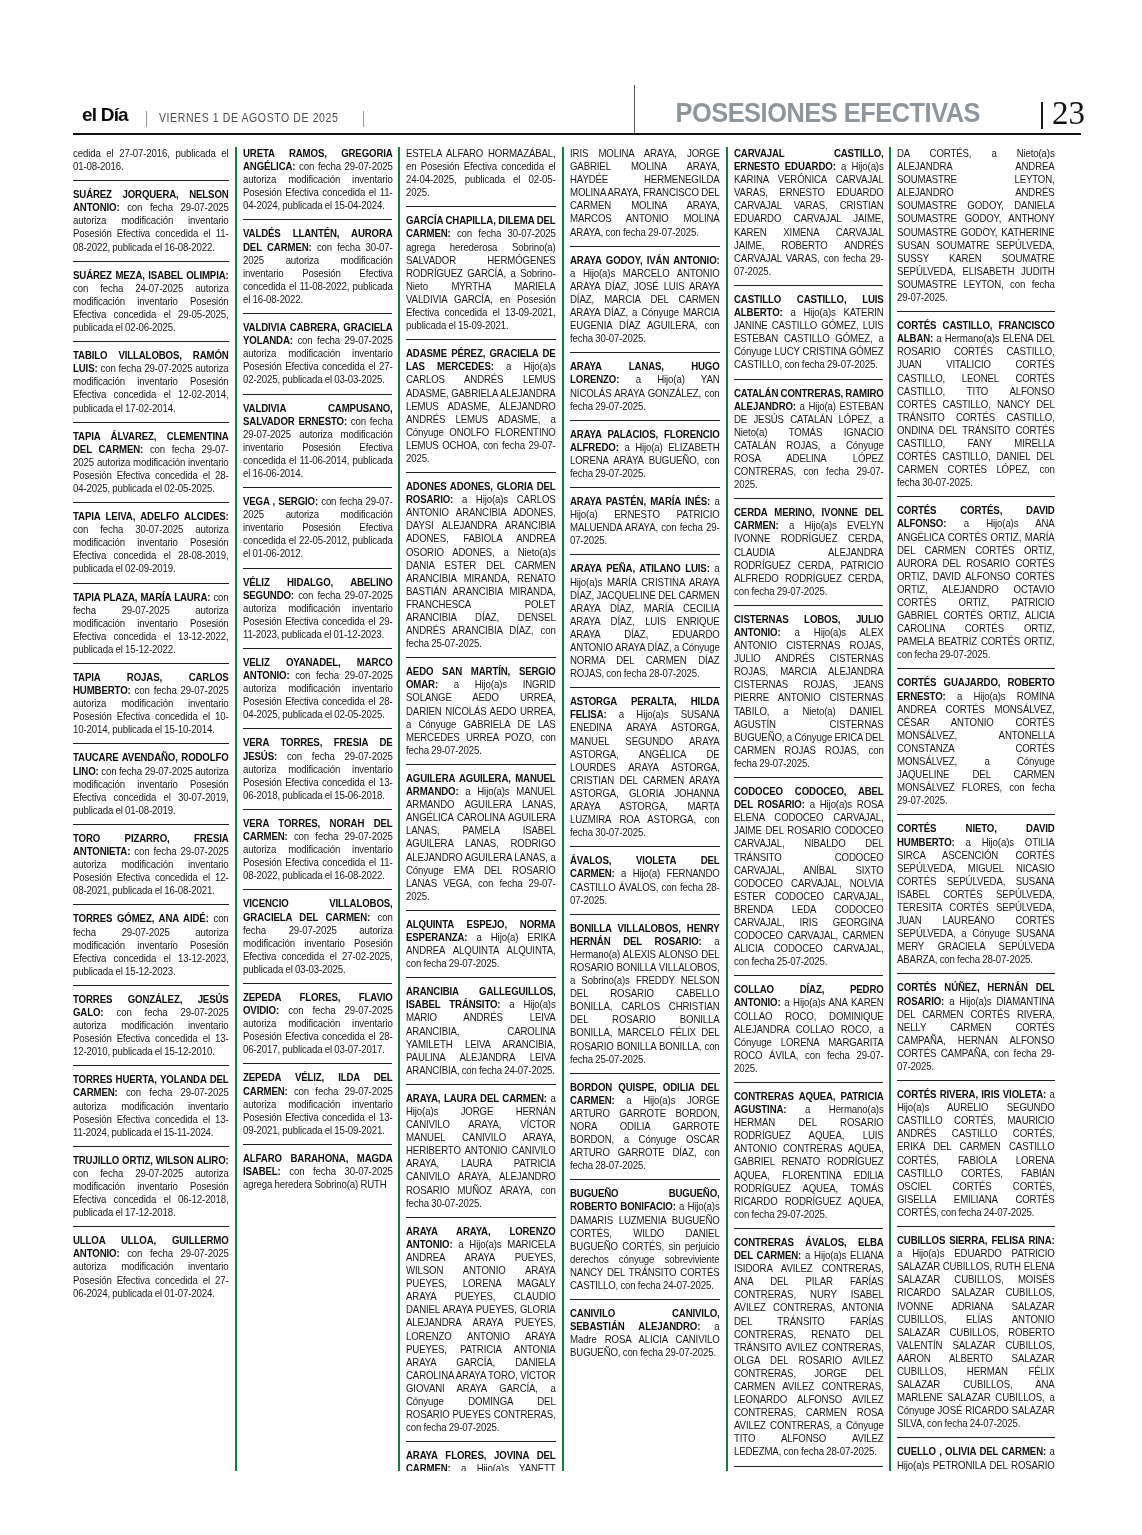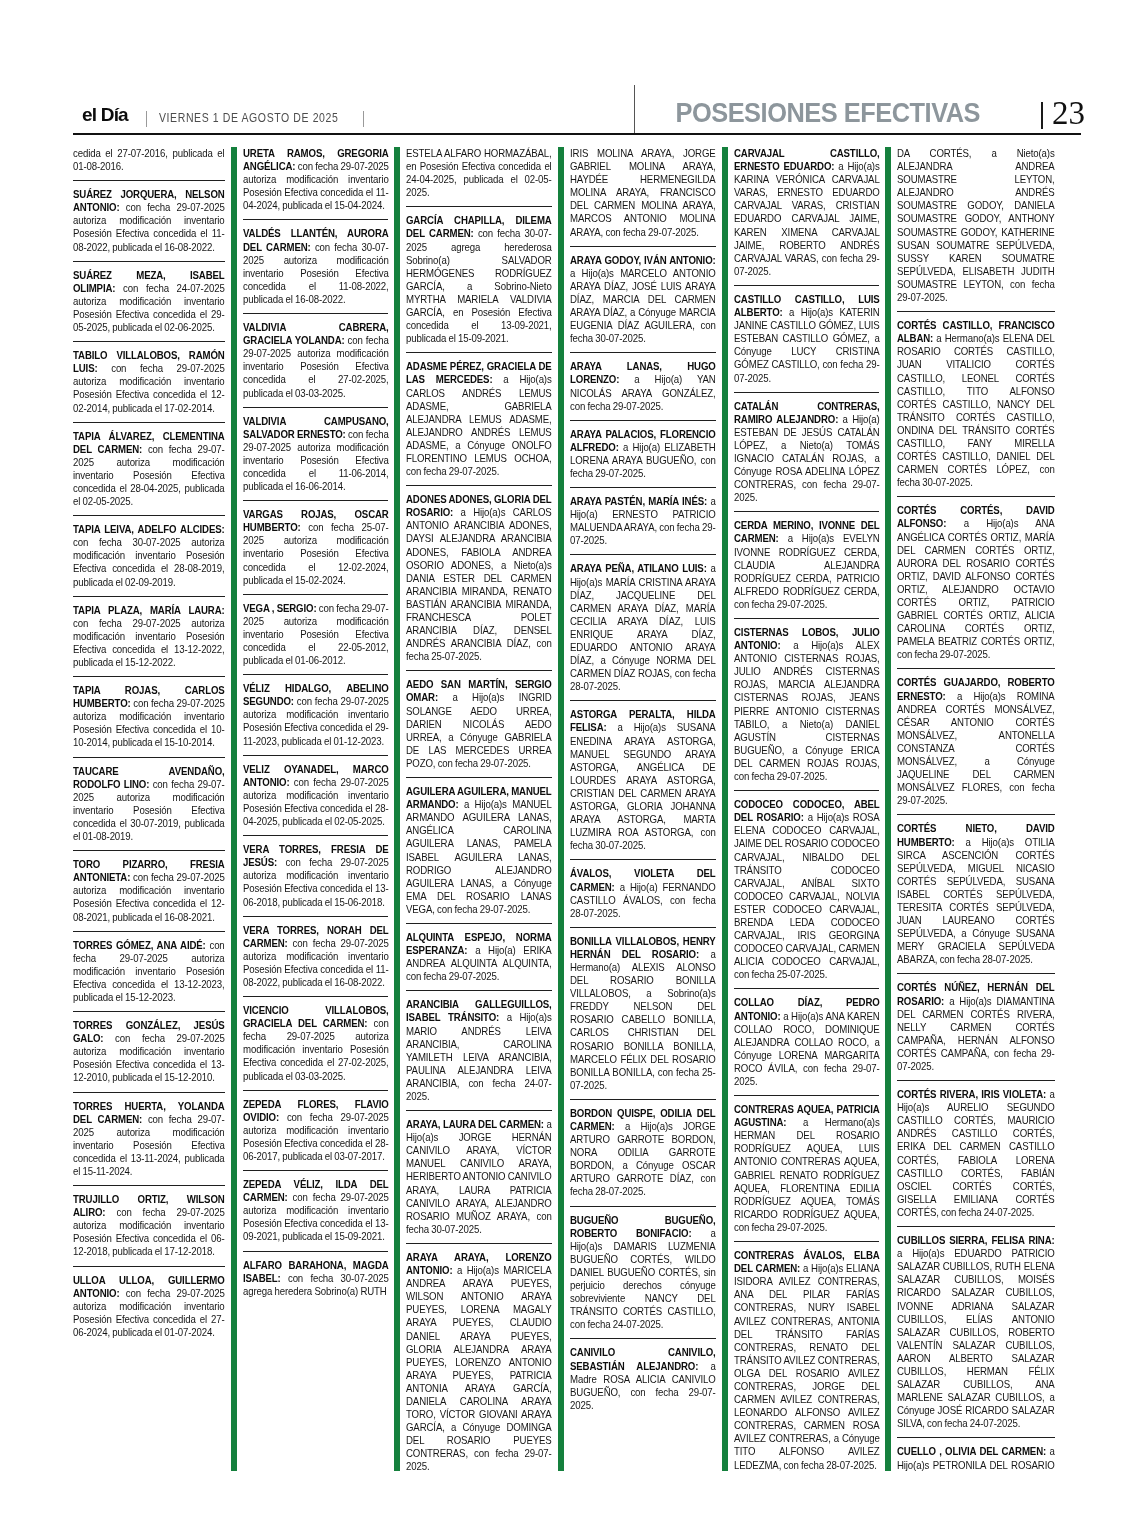--- a/index.html
+++ b/index.html
@@ -17,21 +17,21 @@
   .section-title{position:absolute;right:112px;bottom:6px;font-size:27px;font-weight:800;letter-spacing:-0.5px;color:#8d969c;transform:scaleX(0.94);transform-origin:100% 100%;}
   .pagenum-bar{position:absolute;left:959px;bottom:6px;height:27px;width:1.5px;background:#1a1a1a;}
   .page-number{position:absolute;left:970px;bottom:3px;font-size:33px;font-family:"Liberation Serif",serif;color:#111;margin-top:25px;}
   .header-vline{position:absolute;left:634px;top:85px;height:49px;width:1px;background:#555;}
   .header-rule{position:absolute;left:73px;top:133px;width:1008px;height:2px;background:#111;}
   
   .columns{
     position:absolute;left:73px;top:147px;width:982px;height:1324px;
     display:grid;grid-template-columns:repeat(6,1fr);overflow:hidden;
   }
-  .col{padding:0 6px;border-right:6px solid #15803d;overflow:hidden;}
+  .col{padding:0 6px;border-right:2px solid #15803d;overflow:hidden;}
   .col:first-child{padding-left:0;}
   .col:last-child{border-right:none;padding-right:0;}
   .entry p{
     margin:0;text-align:justify;
     font-size:11px;line-height:13.1px;letter-spacing:-0.15px;word-spacing:-0.3px;
     width:114%;transform:scaleX(0.877);transform-origin:0 0;
   }
   .entry .nm{font-weight:700;color:#0d0d0d;}
   .entry + .entry{border-top:1px solid #1f1f1f;margin-top:7px;padding-top:7px;}
 </style>
@@ -124,23 +124,20 @@
   </div>
 
   <div class="entry">
     <p><b class="nm">VALDIVIA CABRERA, GRACIELA YOLANDA:</b><span class="tx"> con fecha 29-07-2025 autoriza modificación inventario Posesión Efectiva concedida el 27-02-2025, publicada el 03-03-2025.</span></p>
   </div>
 
   <div class="entry">
     <p><b class="nm">VALDIVIA CAMPUSANO, SALVADOR ERNESTO:</b><span class="tx"> con fecha 29-07-2025 autoriza modificación inventario Posesión Efectiva concedida el 11-06-2014, publicada el 16-06-2014.</span></p>
   </div>
 
-  <div class="entry">
-    <p><b class="nm">VARGAS ROJAS, OSCAR HUMBERTO:</b><span class="tx"> con fecha 25-07-2025 autoriza modificación inventario Posesión Efectiva concedida el 12-02-2024, publicada el 15-02-2024.</span></p>
-  </div>
 
   <div class="entry">
     <p><b class="nm">VEGA , SERGIO:</b><span class="tx"> con fecha 29-07-2025 autoriza modificación inventario Posesión Efectiva concedida el 22-05-2012, publicada el 01-06-2012.</span></p>
   </div>
 
   <div class="entry">
     <p><b class="nm">VÉLIZ HIDALGO, ABELINO SEGUNDO:</b><span class="tx"> con fecha 29-07-2025 autoriza modificación inventario Posesión Efectiva concedida el 29-11-2023, publicada el 01-12-2023.</span></p>
   </div>
 
   <div class="entry">

